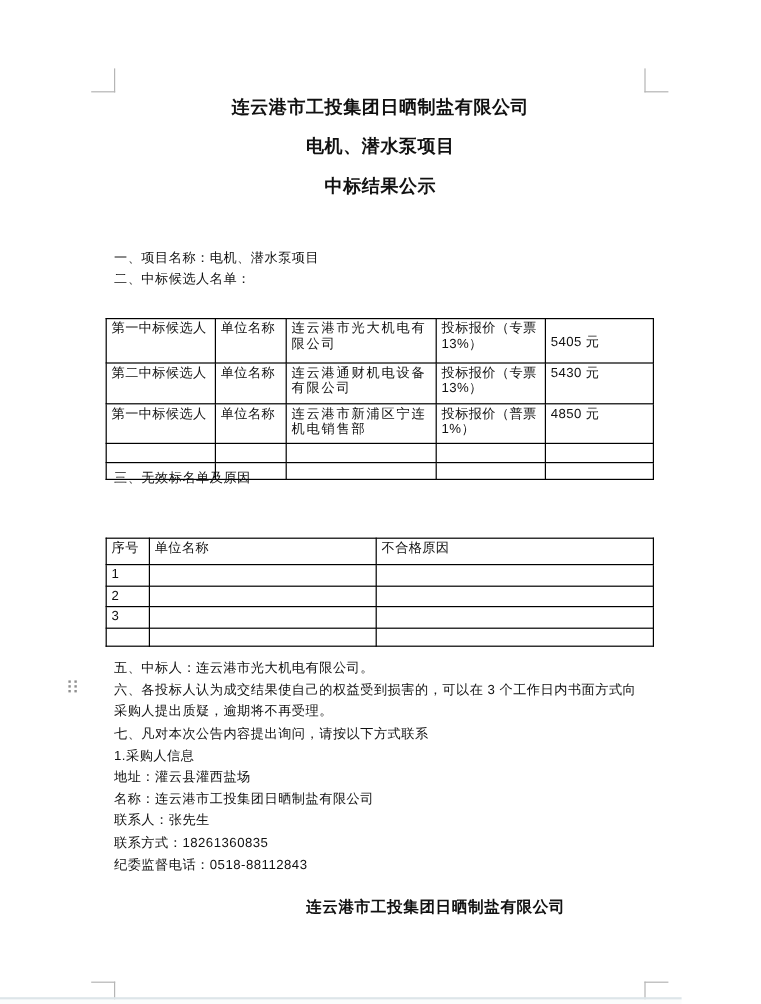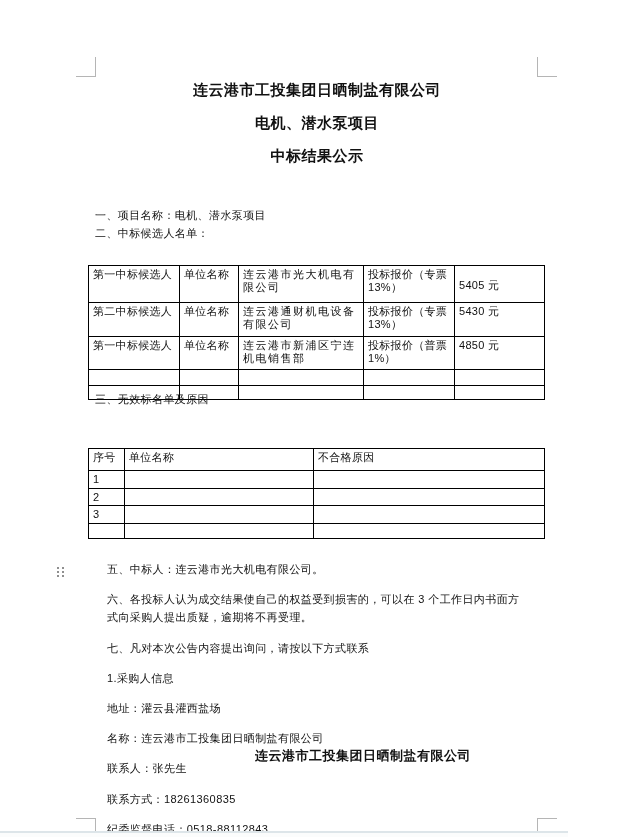--- a/index.html
+++ b/index.html
@@ -23,21 +23,21 @@
   .proof-dots i:nth-child(3){left:0;top:4px} .proof-dots i:nth-child(4){left:5px;top:4px}
   .proof-dots i:nth-child(5){left:0;top:8px} .proof-dots i:nth-child(6){left:5px;top:8px}
   
   .title { position:absolute; left:0; width:634px; text-align:center;
            font-size:15px; font-weight:bold; letter-spacing:0.5px; line-height:16px; }
   .t1 { top:82px; } .t2 { top:115px; } .t3 { top:148px; }
   
   .h { position:absolute; left:95px; font-size:11px; letter-spacing:0.4px; line-height:13px; white-space:nowrap; }
   .h.s1 { top:209px; } .h.s2 { top:227px; } .h.s3 { top:393px; }
   .para-block { position:absolute; left:95px; top:548px; width:446px; }
-  .para-block p { margin:12px; font-size:11px; letter-spacing:0.4px; line-height:18.2px; }
+  .para-block p { margin:0; font-size:11px; letter-spacing:0.4px; line-height:18.2px; }
   
   table.tbl { position:absolute; border-collapse:collapse; table-layout:fixed;margin-top:24px; }
   table.tbl td { border:1px solid #000; font-size:11px; letter-spacing:0.3px;
                  padding:2px 2px 0 4px; vertical-align:top; line-height:13px;
                  overflow:hidden; word-break:break-all; }
   .candidates { left:88px; top:241px; width:456px; }
   .candidates td.company { letter-spacing:1.5px; }
   .candidates td.vmid { vertical-align:middle; }
   .invalid { left:88px; top:424px; width:456px; }
   

